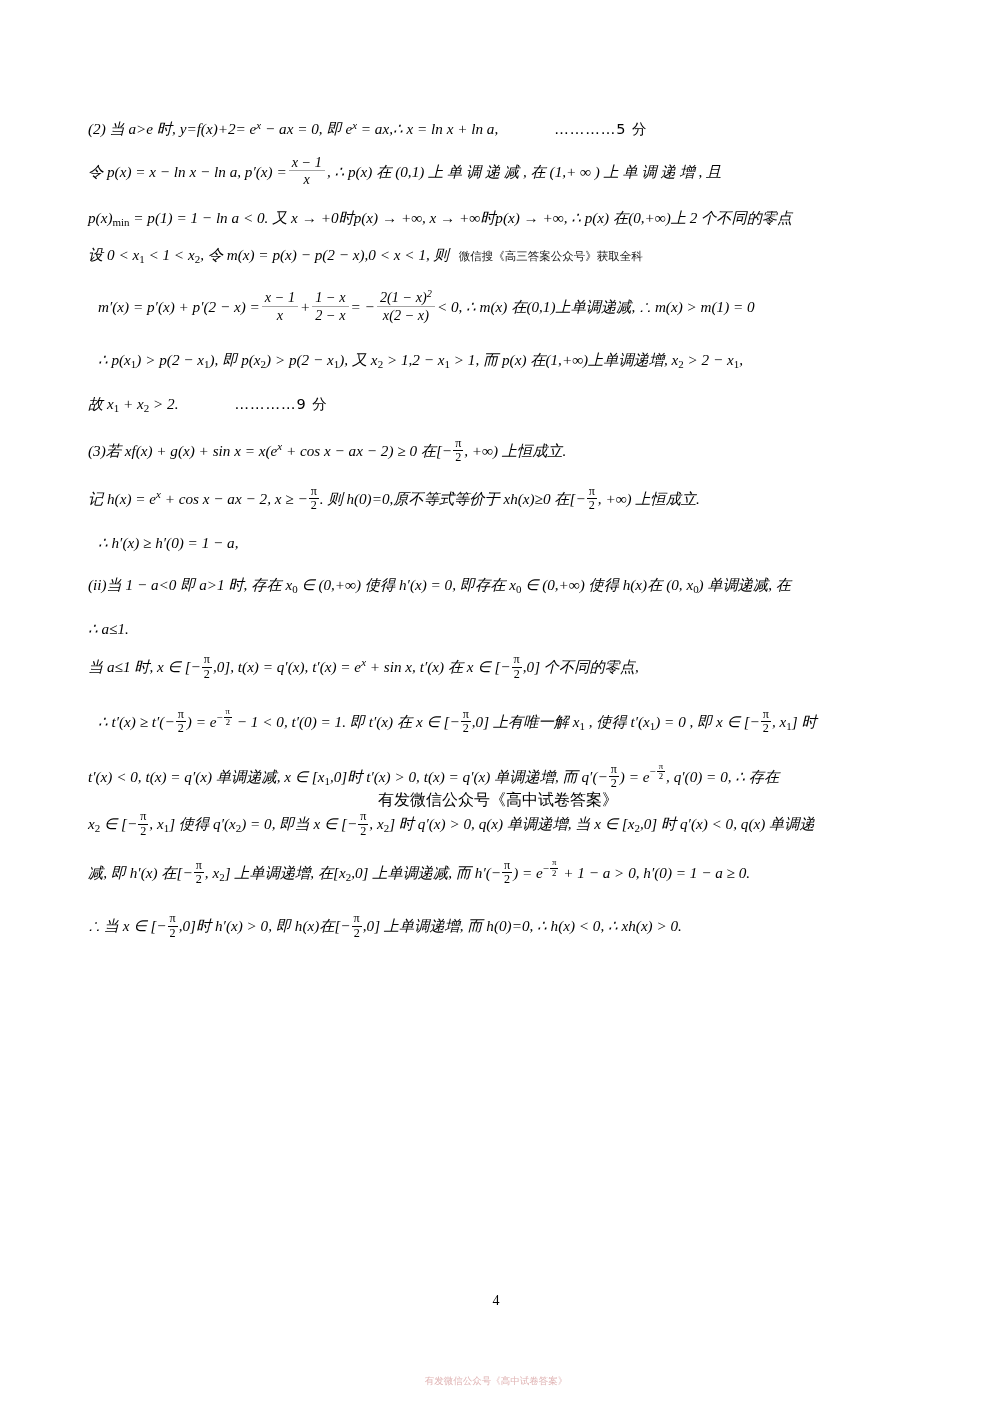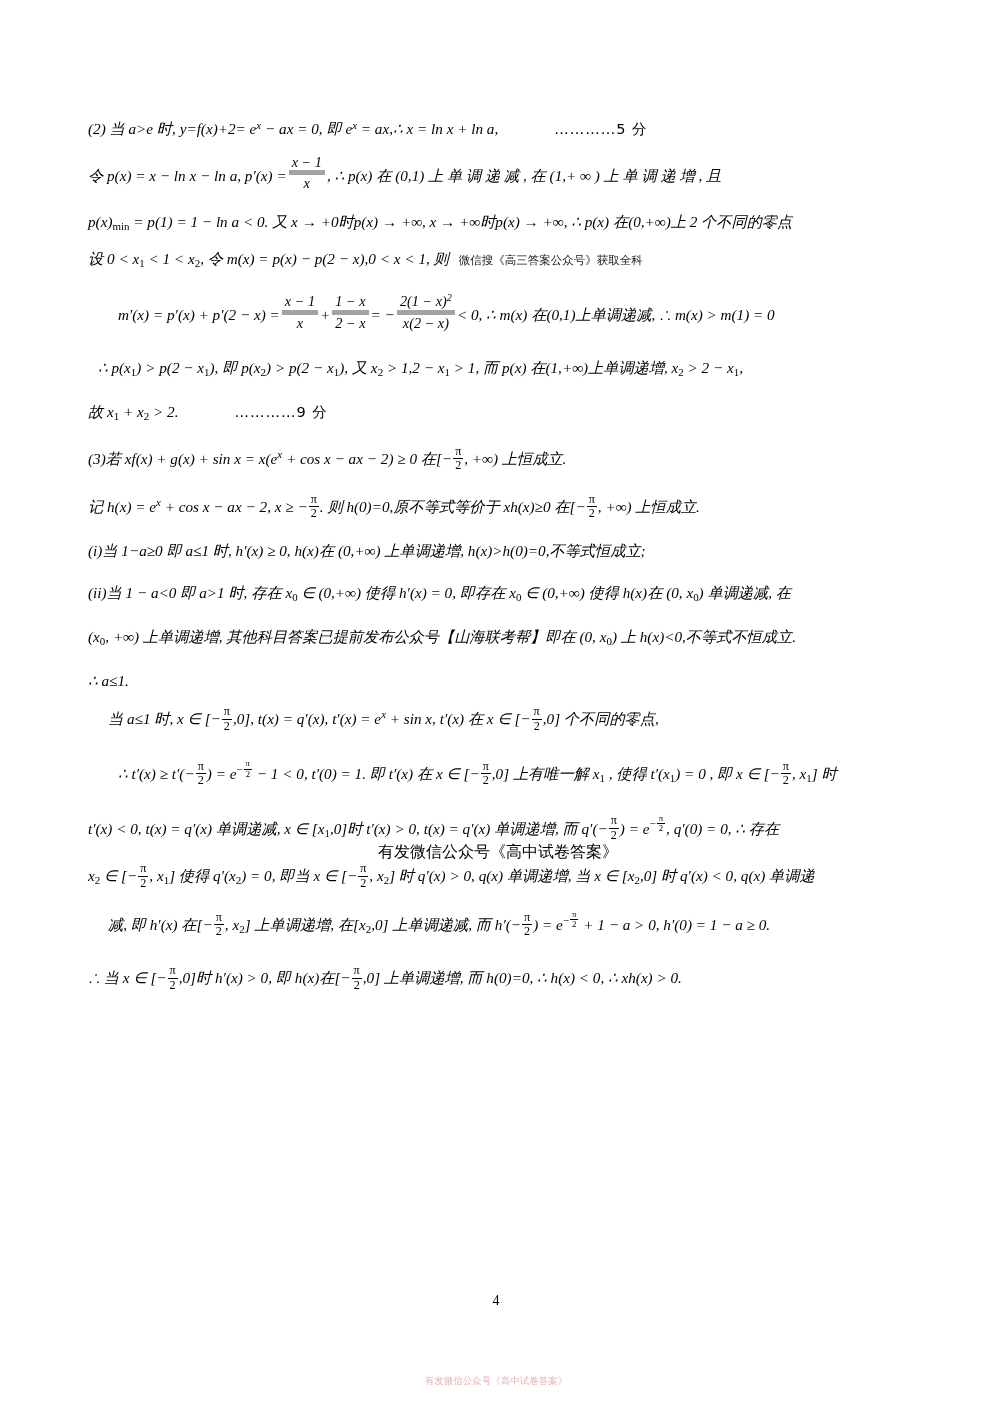--- a/index.html
+++ b/index.html
@@ -28,21 +28,21 @@
     top: 118px;
     width: 820px;
   }
   .line {
     font-size: 15.2px;
     line-height: 1.45;
     margin-bottom: 13px;
     white-space: normal;
   }
   .line.tall { margin-bottom: 20px; }
-  .line.tallx { margin-bottom: 26px; margin-left: 20px; }
+  .line.tallx { margin-bottom: 26px; }
   .math {
     font-family: "Liberation Serif", serif;
     font-style: italic;
   }
   .up { font-style: normal; }
   .cn {
     font-family: "DejaVu Sans", sans-serif;
     font-style: normal;
     font-size: 14.5px;
   }
@@ -59,21 +59,21 @@
     display: inline-block;
     vertical-align: -0.52em;
     text-align: center;
     font-size: 0.94em;
     line-height: 1.15;
     margin: 0 2px;
   }
   .frac .num {
     display: block;
     padding: 0 3px;
-    border-bottom: 5px solid #a3a3a3;
+    border-bottom: 1px solid #a3a3a3;
   }
   .frac .den {
     display: block;
     padding: 0 3px;
   }
   .fracs {
     display: inline-block;
     vertical-align: -0.45em;
     text-align: center;
     font-size: 0.8em;
@@ -159,32 +159,29 @@
 
     <div class="line tall">
       <span class="math">(3)若 xf(x) + g(x) + sin x = x(e</span><span class="sup math">x</span><span class="math"> + cos x − ax − 2) ≥ 0 在[−</span><span class="fracs"><span class="num up">π</span><span class="den up">2</span></span><span class="math">, +∞) 上恒成立.</span>
     </div>
 
     <div class="line tall">
       <span class="math">记 h(x) = e</span><span class="sup math">x</span><span class="math"> + cos x − ax − 2, x ≥ −</span><span class="fracs"><span class="num up">π</span><span class="den up">2</span></span><span class="math">. 则 h(0)=0,原不等式等价于 xh(x)≥0 在[−</span><span class="fracs"><span class="num up">π</span><span class="den up">2</span></span><span class="math">, +∞) 上恒成立.</span>
     </div>
 
 
-
-    <div class="line tall">
-      <span class="math">(i)当 1−a≥0 即 a≤1 时, h′(x) ≥ 0, h(x)在 (0,+∞) 上单调递增,  h(x)&gt;h(0)=0,不等式恒成立;</span>
-    </div>
+    <div class="line tall">
+      <span class="sp"></span><span class="math">∴ h′(x) ≥ h′(0) = 1 − a,</span>
+    </div>
+
 
     <div class="line tall">
       <span class="math">(ii)当 1 − a&lt;0 即 a&gt;1 时, 存在 x</span><span class="small-sub-up">0</span><span class="math"> ∈ (0,+∞) 使得 h′(x) = 0, 即存在 x</span><span class="small-sub-up">0</span><span class="math"> ∈ (0,+∞) 使得 h(x)在 (0, x</span><span class="small-sub-up">0</span><span class="math">) 单调递减,  在</span>
     </div>
 
-    <div class="line tall">
-      <span class="math">(x</span><span class="small-sub-up">0</span><span class="math">, +∞) 上单调递增,  其他科目答案已提前发布公众号【山海联考帮】即在 (0, x</span><span class="small-sub-up">0</span><span class="math">) 上 h(x)&lt;0,不等式不恒成立.</span>
-    </div>
 
     <div class="line">
       <span class="math">∴ a≤1.</span>
     </div>
 
     <div class="line tallx">
       <span class="math">当 a≤1 时,   x ∈ [−</span><span class="fracs"><span class="num up">π</span><span class="den up">2</span></span><span class="math">,0], t(x) = q′(x), t′(x) = e</span><span class="sup math">x</span><span class="math"> + sin x, t′(x) 在 x ∈ [−</span><span class="fracs"><span class="num up">π</span><span class="den up">2</span></span><span class="math">,0] 个不同的零点,</span>
     </div>
 
     <div class="line tallx">

